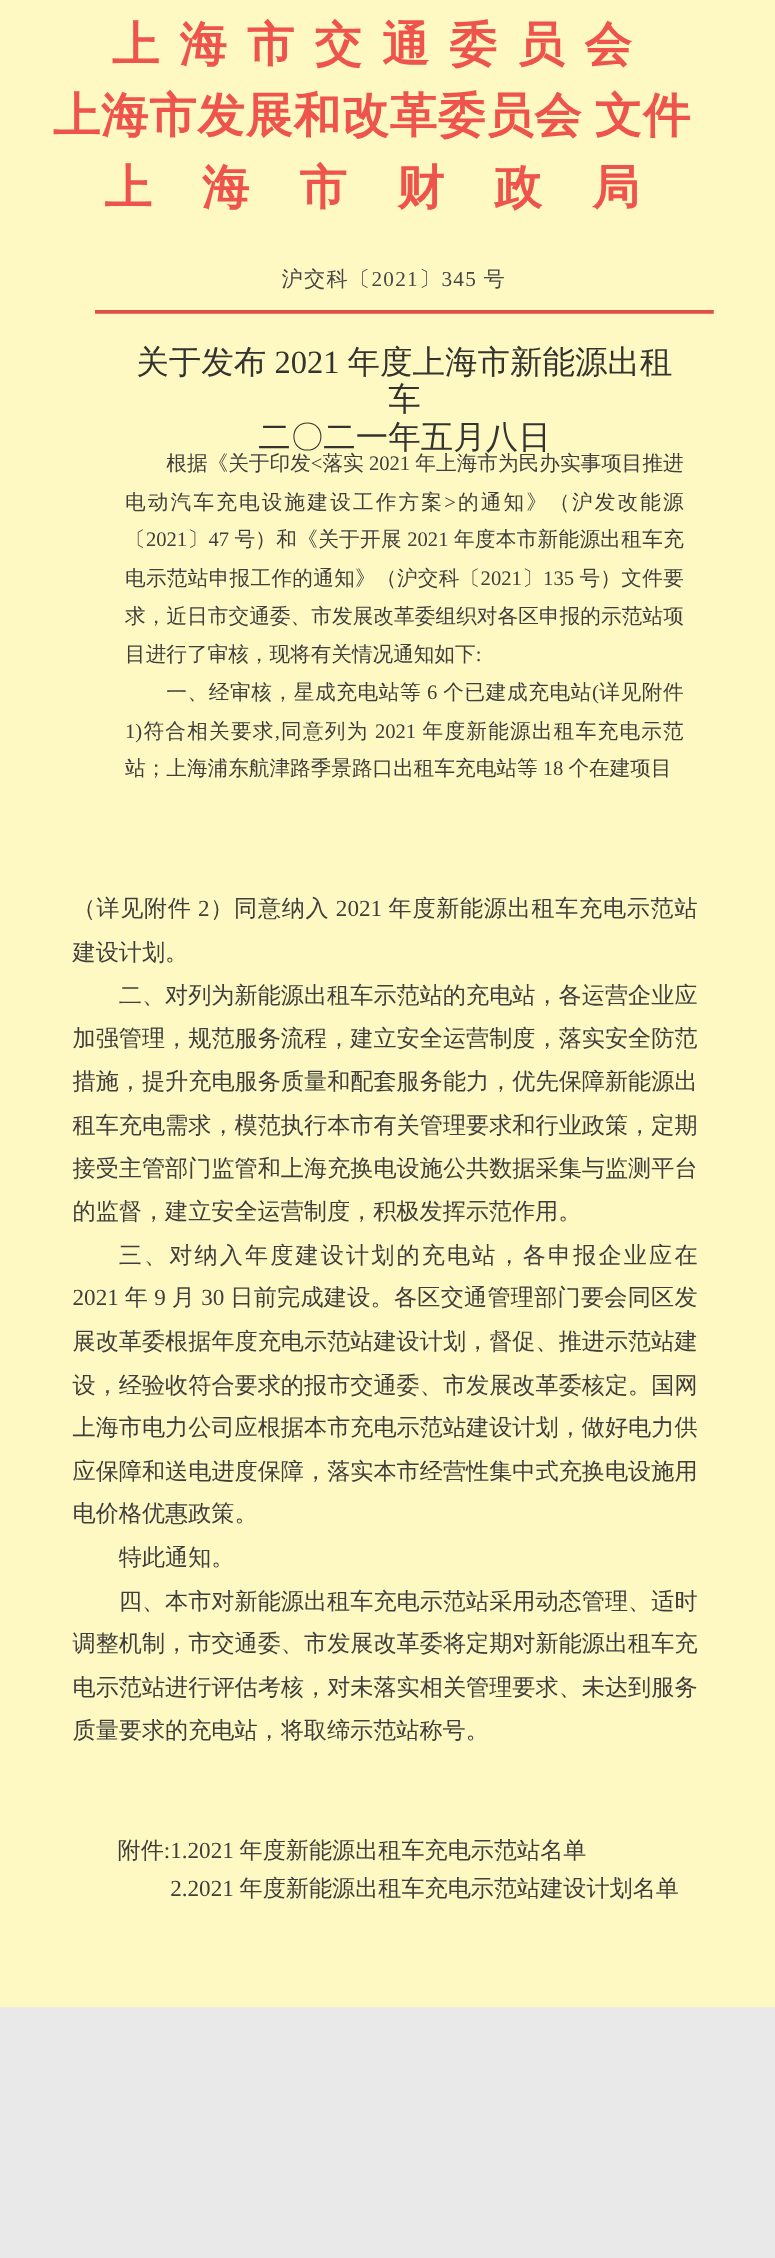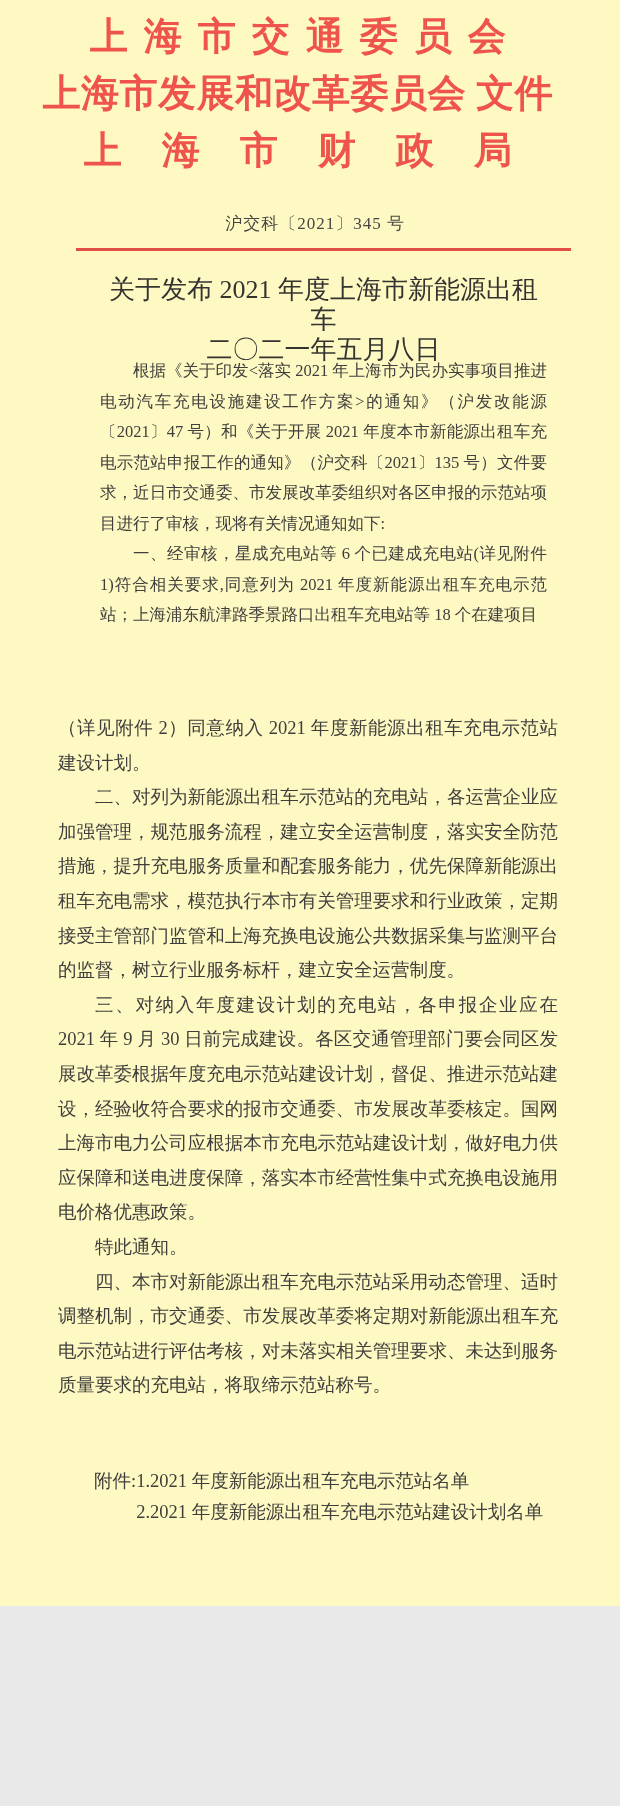--- a/index.html
+++ b/index.html
@@ -70,21 +70,21 @@
     <div>二〇二一年五月八日</div>
   </div>
 
   <div class="body1">
     <p class="indent">根据《关于印发&lt;落实 2021 年上海市为民办实事项目推进电动汽车充电设施建设工作方案&gt;的通知》（沪发改能源〔2021〕47 号）和《关于开展 2021 年度本市新能源出租车充电示范站申报工作的通知》（沪交科〔2021〕135 号）文件要求，近日市交通委、市发展改革委组织对各区申报的示范站项目进行了审核，现将有关情况通知如下:</p>
     <p class="indent">一、经审核，星成充电站等 6 个已建成充电站(详见附件1)符合相关要求,同意列为 2021 年度新能源出租车充电示范站；上海浦东航津路季景路口出租车充电站等 18 个在建项目</p>
   </div>
 
   <div class="body2">
     <p>（详见附件 2）同意纳入 2021 年度新能源出租车充电示范站建设计划。</p>
-    <p class="indent">二、对列为新能源出租车示范站的充电站，各运营企业应加强管理，规范服务流程，建立安全运营制度，落实安全防范措施，提升充电服务质量和配套服务能力，优先保障新能源出租车充电需求，模范执行本市有关管理要求和行业政策，定期接受主管部门监管和上海充换电设施公共数据采集与监测平台的监督，树立行业服务标杆，建立安全运营制度。</p>
+    <p class="indent">二、对列为新能源出租车示范站的充电站，各运营企业应加强管理，规范服务流程，建立安全运营制度，落实安全防范措施，提升充电服务质量和配套服务能力，优先保障新能源出租车充电需求，模范执行本市有关管理要求和行业政策，定期接受主管部门监管和上海充换电设施公共数据采集与监测平台的监督，建立安全运营制度，积极发挥示范作用。</p>
     <p class="indent">三、对纳入年度建设计划的充电站，各申报企业应在 2021 年 9 月 30 日前完成建设。各区交通管理部门要会同区发展改革委根据年度充电示范站建设计划，督促、推进示范站建设，经验收符合要求的报市交通委、市发展改革委核定。国网上海市电力公司应根据本市充电示范站建设计划，做好电力供应保障和送电进度保障，落实本市经营性集中式充换电设施用电价格优惠政策。</p>
     <p class="indent">特此通知。</p>
     <p class="indent">四、本市对新能源出租车充电示范站采用动态管理、适时调整机制，市交通委、市发展改革委将定期对新能源出租车充电示范站进行评估考核，对未落实相关管理要求、未达到服务质量要求的充电站，将取缔示范站称号。</p>
   </div>
 
   <div class="attach">
     <span class="attach-label">附件:</span>
     <div class="attach-items">
       <div>1.2021 年度新能源出租车充电示范站名单</div>
       <div>2.2021 年度新能源出租车充电示范站建设计划名单</div>

